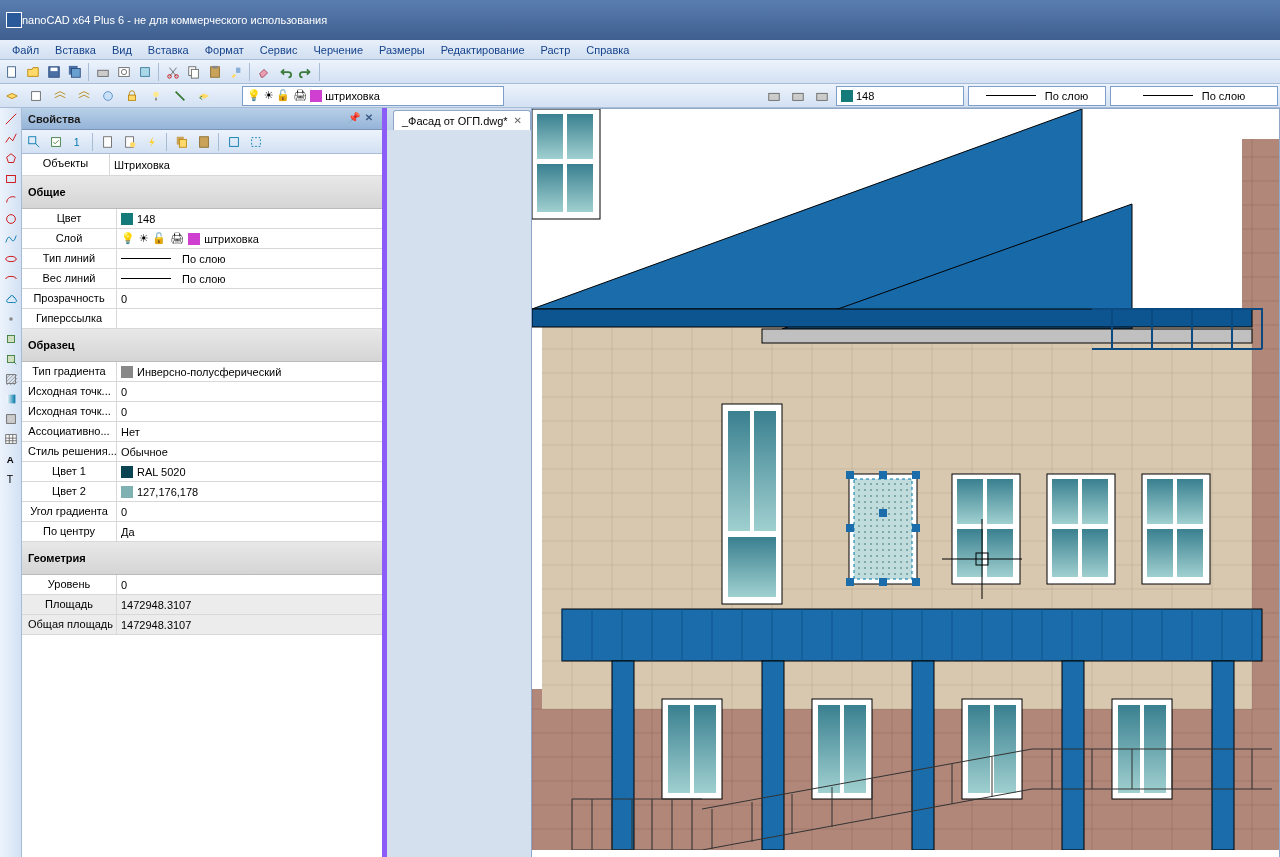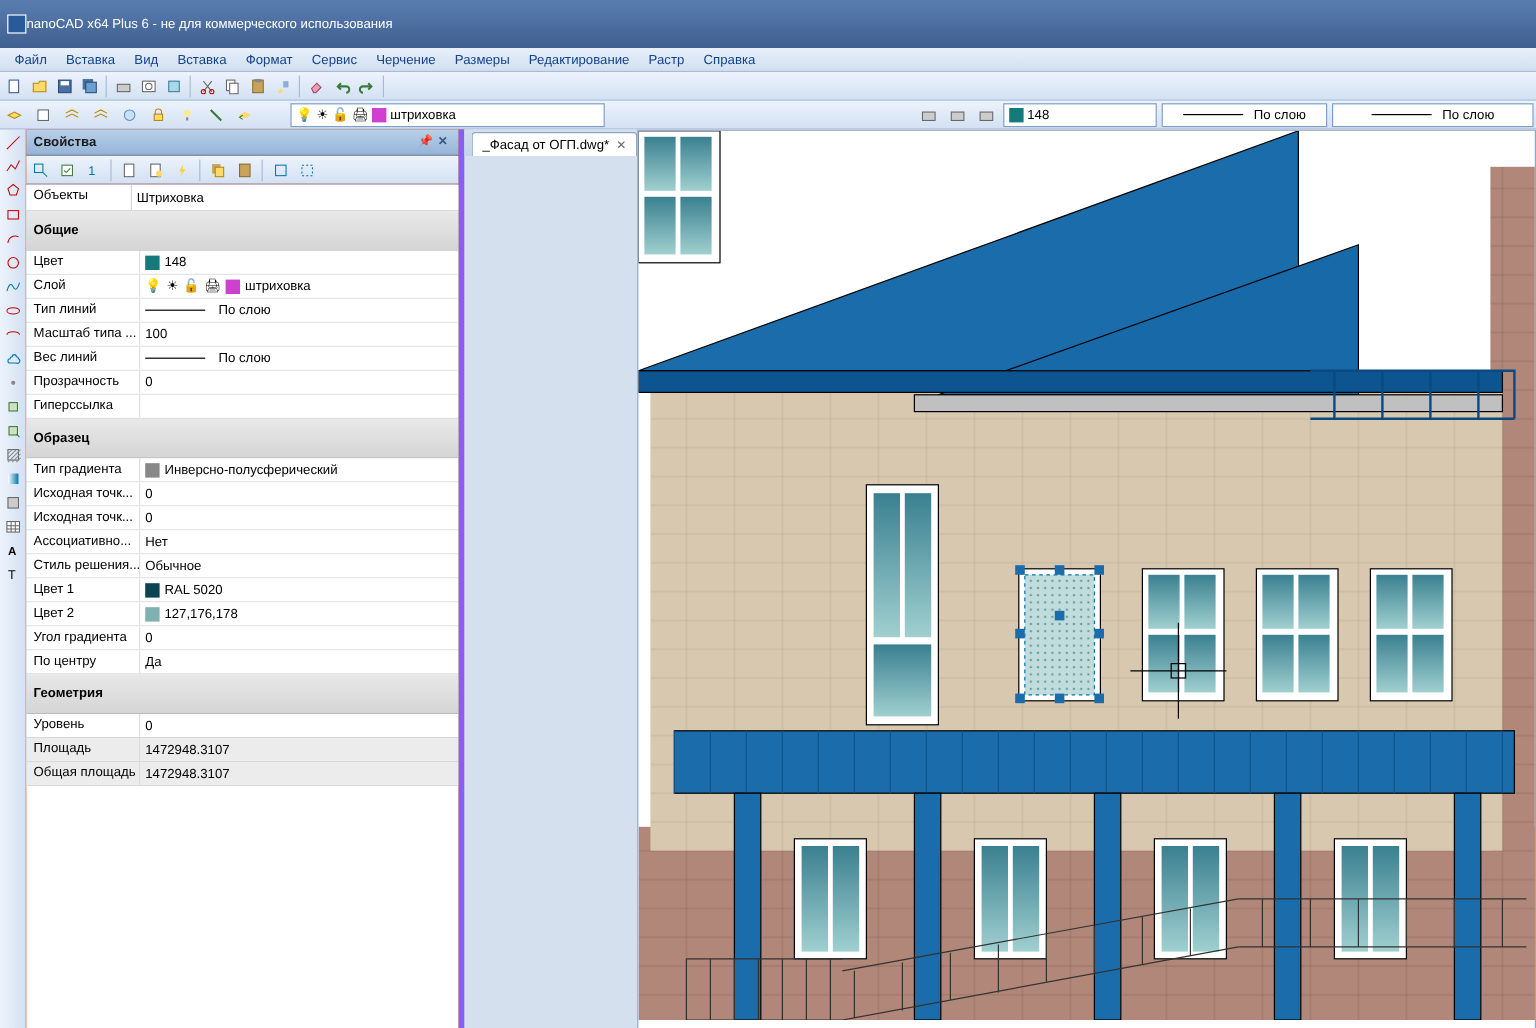--- a/index.html
+++ b/index.html
@@ -25,21 +25,21 @@
 
 .left-tools { width: 22px; background: linear-gradient(90deg, #ecf3fc, #d3e1f3); border-right: 1px solid #a9bcd6; display: flex; flex-direction: column; align-items: center; padding-top: 2px; gap: 2px; }
 .lt-btn { width: 18px; height: 18px; }
 
 .props-panel { width: 365px; background: #c2410c; border-right: 5px solid #8b5cf6; display: flex; flex-direction: column; }
 .props-header { height: 22px; background: linear-gradient(#b8d0e8, #95b4d8); display: flex; align-items: center; padding: 0 6px; font-weight: bold; color: #1a1a1a; border-bottom: 1px solid #7a95b8; }
 .props-header .spacer { flex: 1; }
 .props-header .hbtn { width: 14px; height: 14px; font-size: 10px; text-align: center; cursor: default; color: #3a5a85; }
 .props-toolbar { height: 24px; background: linear-gradient(#ecf3fc, #d3e1f3); display: flex; align-items: center; padding: 0 2px; gap: 2px; border-bottom: 1px solid #a9bcd6; }
 .props-body { flex: 1; overflow: auto; background: #fff; }
-.prop-row { display: flex; height: 20px; border-bottom: 1px solid #d8d8d8; font-size: 11px; }
+.prop-row { display: flex; height: 20px; border-bottom: 1px solid #d8d8d8; font-size: 11px; text-align: center; }
 .prop-row.obj { height: 22px; background: #fff; }
 .prop-label { width: 95px; padding: 3px 6px; border-right: 1px solid #d8d8d8; background: #fff; overflow: hidden; white-space: nowrap; }
 .prop-row.obj .prop-label { width: 88px; }
 .prop-value { flex: 1; padding: 3px 4px; background: #fff; display: flex; align-items: center; gap: 4px; overflow: hidden; white-space: nowrap; }
 .prop-cat { height: 20px; background: linear-gradient(#e8e8e8, #d5d5d5); padding: 16px 6px; font-weight: bold; font-size: 11px; border-bottom: 1px solid #bbb; display: flex; align-items: center; }
 .prop-readonly .prop-label, .prop-readonly .prop-value { background: #ececec; }
 .line-sample { display: inline-block; width: 50px; border-top: 1px solid #000; vertical-align: middle; }
 
 .canvas-area { flex: 1; display: flex; flex-direction: row; background: #d4e0ee; }
 .tab-row { height: 22px; display: flex; align-items: flex-end; padding-left: 6px; background: linear-gradient(#d4e0ee, #c2d4ea); }
@@ -440,26 +440,20 @@
             <span>☀</span>
             <span>🔓</span>
             <span>🖨</span>
             <span class="color-sw" style="background:#d040d0"></span>
             <span>штриховка</span>
           </div>
         </div>
         <div class="prop-row">
           <div class="prop-label">Тип линий</div>
           <div class="prop-value"><span class="line-sample"></span>&nbsp;<span>По слою</span></div>
-        </div>
-        <div class="prop-row">
-          <div class="prop-label">Масштаб типа ...</div>
-          <div class="prop-value">
-            <span>100</span>
-          </div>
         </div>
         <div class="prop-row">
           <div class="prop-label">Вес линий</div>
           <div class="prop-value"><span class="line-sample"></span>&nbsp;<span>По слою</span></div>
         </div>
         <div class="prop-row">
           <div class="prop-label">Прозрачность</div>
           <div class="prop-value">
             <span>0</span>
           </div>

